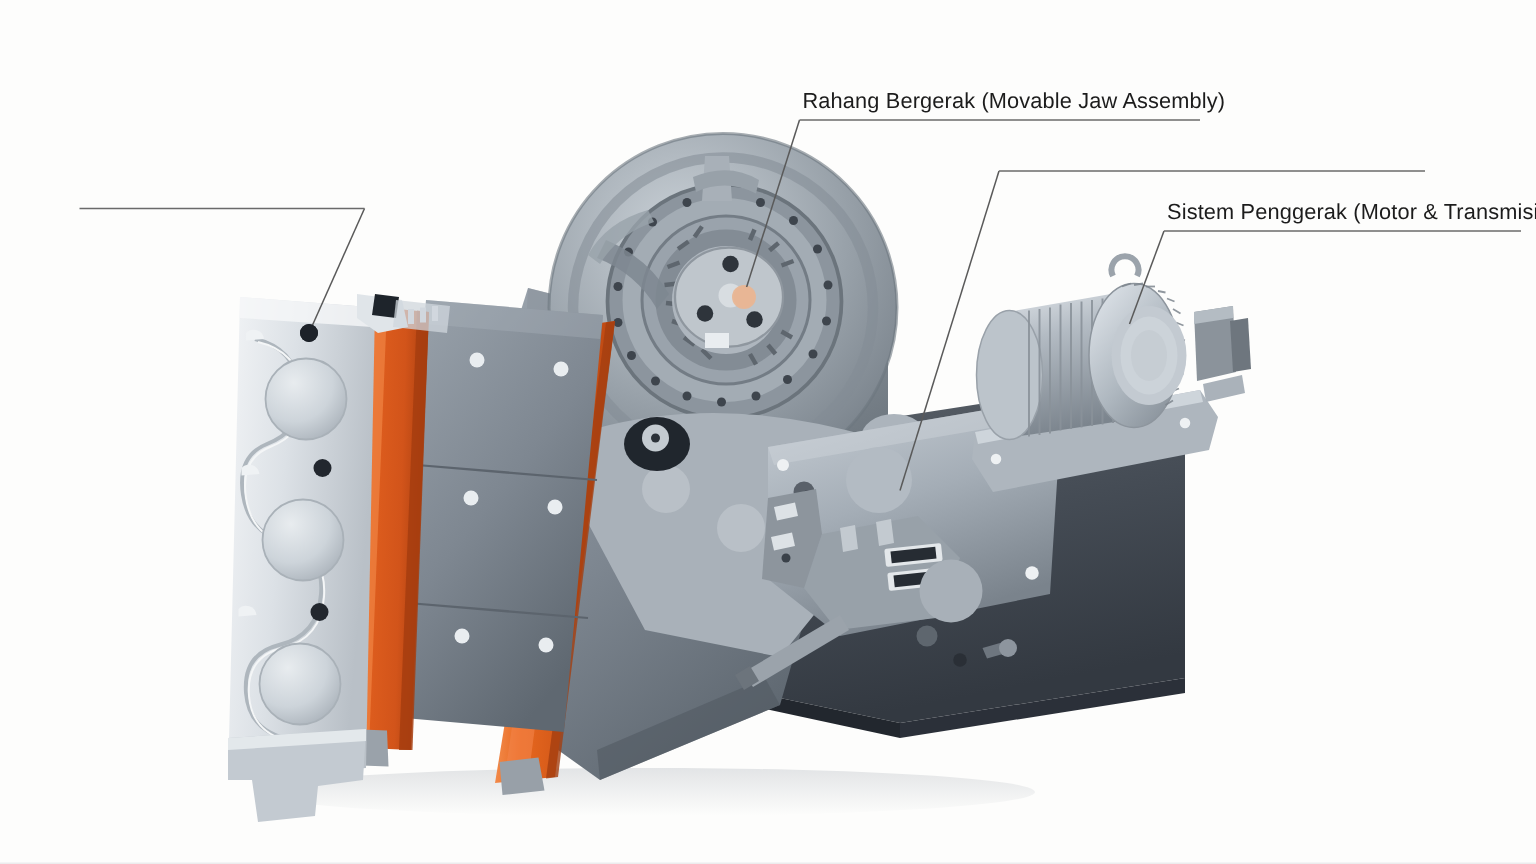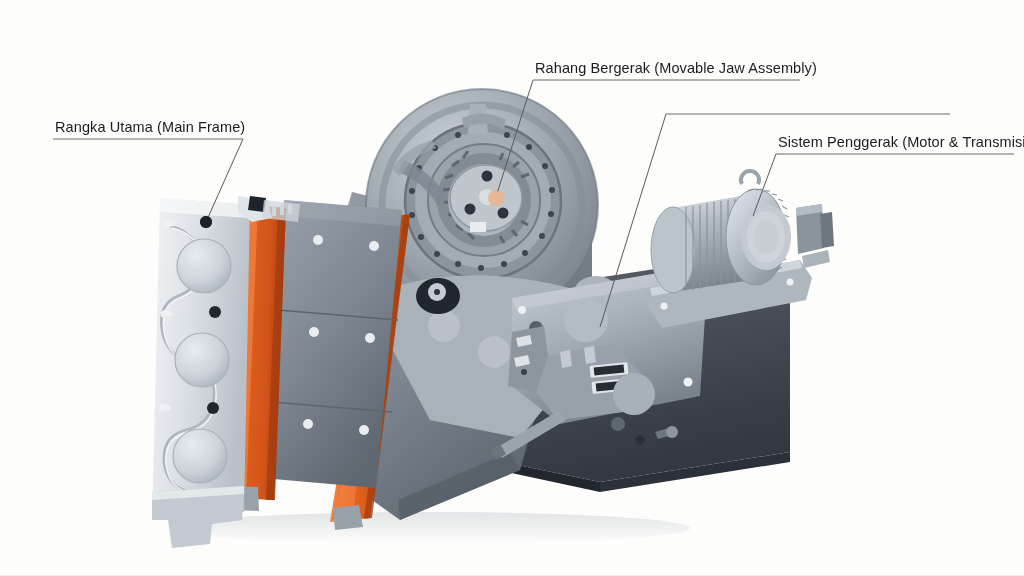--- a/index.html
+++ b/index.html
@@ -363,21 +363,20 @@
     </g>
 
     <g id="underlines" stroke="#6a6a6a" stroke-width="1">
       <line x1="53" y1="139" x2="243" y2="139"></line>
       <line x1="533" y1="80" x2="800" y2="80"></line>
       <line x1="666" y1="114" x2="950" y2="114"></line>
       <line x1="776" y1="154" x2="1014" y2="154"></line>
     </g>
   </svg>
 
-  <div class="lbl" style="left:55px;top:120px;">Rangka Utama (Main Frame)</div>
 
   <div class="lbl" style="left:535px;top:61px;">Rahang Bergerak (Movable Jaw Assembly)</div>
 
 
   <div class="lbl" style="left:778px;top:135px;">Sistem Penggerak (Motor &amp; Transmisi)</div>
 
   <div id="bottomedge"></div>
 </div>
 
 </body></html>

